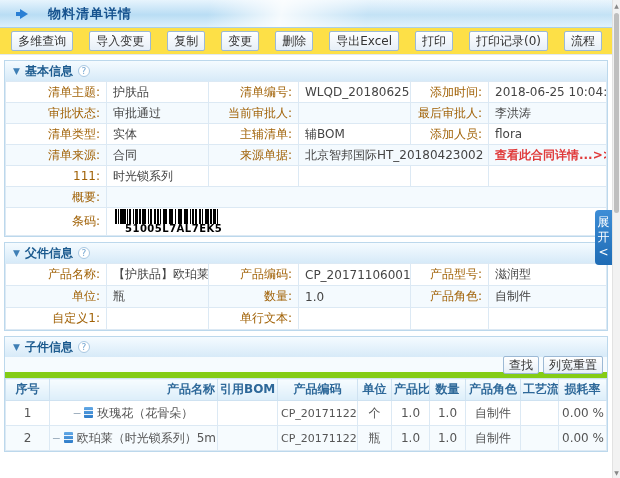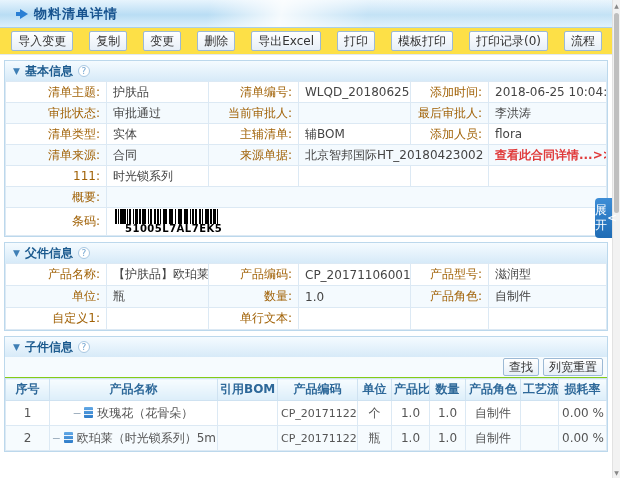--- a/index.html
+++ b/index.html
@@ -11,21 +11,21 @@
   }
   .content { width:612px; }
 
   
   .titlebar {
     height:28px; position:relative;
     background:
       linear-gradient(100deg, rgba(255,255,255,0) 34%, rgba(255,255,255,.85) 46%, rgba(255,255,255,.15) 60%),
       linear-gradient(180deg,#e7f4fd 0%, #b9ddf4 55%, #dcEFfb 100%);
     border-bottom:1px solid #a9cfe8;
-    display:flex; align-items:center; padding-left:20px;
+    display:flex; align-items:center; padding-left:20px;gap:14px;
   }
   .title-arrow {
     width:0; height:0; border-left:8px solid #2a7fd4;
     border-top:5px solid transparent; border-bottom:5px solid transparent;
     display:inline-block; margin-right:6px; position:relative;
   }
   .title-arrow::before {
     content:""; position:absolute; left:-12px; top:-2px; width:5px; height:4px; background:#2a7fd4;
   }
   .page-title { font-weight:bold; font-size:13px; color:#17538f; letter-spacing:1px; }
@@ -70,21 +70,21 @@
     width:104px; height:15px; background-color:#fff; margin-left:2px;
     background-image:
       repeating-linear-gradient(90deg,#000 0 1px,transparent 1px 3px),
       repeating-linear-gradient(90deg,#000 0 2px,transparent 2px 7px),
       repeating-linear-gradient(90deg,#000 0 1px,transparent 1px 5px);
   }
   .barcode-text { font-size:10px; font-weight:bold; color:#000; letter-spacing:.5px; margin-left:12px; line-height:10px; }
 
   
   .minibar {
-    height:21px; background:#f6fbfe; border-bottom:1px solid #84cc16;
+    height:21px; background:#f6fbfe; border-bottom:6px solid #84cc16;
     display:flex; align-items:center; justify-content:flex-end; gap:4px; padding-right:4px;
   }
   .minibar .btn { padding:1px 5px; }
   table.grid { width:100%; border-collapse:collapse; table-layout:fixed; }
   table.grid th {
     border:1px solid #cfe2f1; height:22px; font-weight:bold; font-size:12px; color:#2d6899;
     background:linear-gradient(180deg,#f7fcff,#dceefa); padding:0 2px; overflow:hidden; white-space:nowrap;
   }
   table.grid td {
     border:1px solid #dce9f4; height:25px; text-align:center; color:#555;
@@ -94,29 +94,29 @@
   td.name-cell { text-align:left; padding-left:8px; }
   td.code-cell { font-size:11px; color:#667; }
   td.loss-cell { text-align:right; padding-right:8px; }
   .tree-dash { color:#9ab; margin-right:4px; font-size:11px; }
   .prod-icon {
     display:inline-block; width:9px; height:11px; vertical-align:-1px; margin-right:4px; border-radius:1px;
     background-image:
       repeating-linear-gradient(180deg, transparent 0 3px, rgba(255,255,255,.9) 3px 4px),
       linear-gradient(180deg,#63a9e6,#2e7cc9);
   }
-  .g1{width:44px;} .g2{width:168px;} .g3{width:60px;} .g4{width:80px;margin-top:16px;} .g5{width:34px;}
+  .g1{width:44px;} .g2{width:168px;text-align:right;} .g3{width:60px;} .g4{width:80px;margin-top:16px;} .g5{width:34px;}
   .g6{width:38px;} .g7{width:36px;} .g8{width:55px;} .g9{width:38px;}
 
   
   .expand-tab {
-    position:absolute; right:8px; top:198px; width:17px; z-index:5;
+    position:absolute; right:8px; top:210px; width:17px; z-index:5;
     background:linear-gradient(180deg,#3d8dd6,#1f6cb5);
     color:#fff; border-radius:4px 0 0 4px; padding:5px 0; cursor:pointer;
-    display:flex; flex-direction:row; align-items:center; line-height:15px; font-size:12px;
+    display:flex; flex-direction:column; align-items:center; line-height:15px; font-size:12px;
   }
   .expand-tab .vtext { word-break:break-all; width:13px; text-align:center; }
 
   
   .scrollbar {
     position:absolute; top:0; right:0; width:8px; height:478px;
     background:#f2f2f2; border-left:1px solid #e2e2e2; z-index:4;
   }
   .scroll-arrow { position:absolute; left:0; width:100%; text-align:center; font-size:6px; color:#888; cursor:pointer; }
   .scroll-up { top:2px; } .scroll-down { bottom:2px; }
@@ -137,21 +137,20 @@
 
   <div class="toolbar">
     <button class="btn">通知</button>
     <button class="btn">多维查询</button>
     <button class="btn">导入变更</button>
     <button class="btn">复制</button>
     <button class="btn">变更</button>
     <button class="btn">删除</button>
     <button class="btn">导出Excel</button>
     <button class="btn">打印</button>
-    <button class="btn">模板打印</button>
     <button class="btn">打印记录(0)</button>
     <button class="btn">流程</button>
   </div>
 
   <div class="section">
     <div class="section-hd">
       <span class="tri">▼</span>
       <span>基本信息</span>
       <span class="help">?</span>
     </div>

